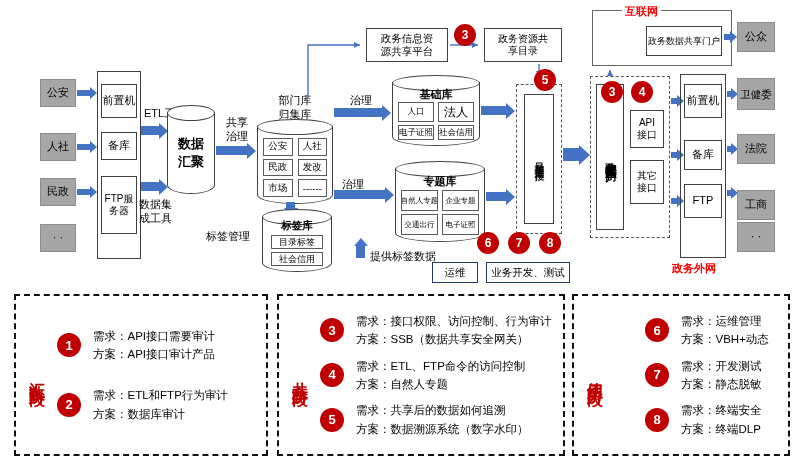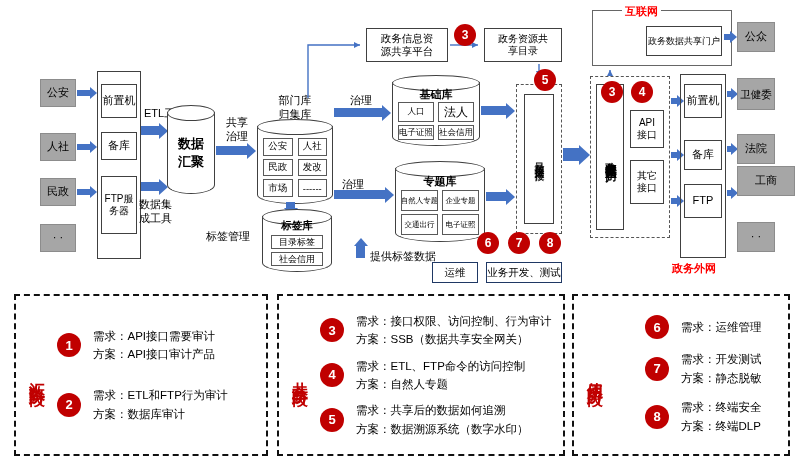--- a/index.html
+++ b/index.html
@@ -209,32 +209,32 @@
   <div class="box" style="left:684px;top:140px;width:38px;height:30px">备库</div>
   <div class="box" style="left:684px;top:184px;width:38px;height:34px">FTP</div>
 
   <div class="ar ar-r sm" style="left:727px;top:91px;width:4px"></div>
   <div class="ar ar-r sm" style="left:727px;top:146px;width:4px"></div>
   <div class="ar ar-r sm" style="left:727px;top:190px;width:4px"></div>
 
   <div class="box gray" style="left:737px;top:22px;width:38px;height:30px">公众</div>
   <div class="box gray" style="left:737px;top:78px;width:38px;height:32px;font-size:10.5px">卫健委</div>
   <div class="box gray" style="left:737px;top:134px;width:38px;height:30px">法院</div>
-  <div class="box gray" style="left:737px;top:166px;width:58px;height:30px">工商</div>
+  <div class="box gray" style="left:737px;top:190px;width:38px;height:30px">工商</div>
   <div class="box gray" style="left:737px;top:222px;width:38px;height:30px">· ·</div>
 
   <div class="box outer" style="left:592px;top:10px;width:140px;height:56px;border-color:#666"></div>
   <div class="label redtxt" style="left:622px;top:5px;background:#fff;padding:0 3px">互联网</div>
   <div class="box" style="left:646px;top:26px;width:76px;height:30px;font-size:9px">政务数据共享门户</div>
   <div class="ar ar-r sm" style="left:724px;top:34px;width:6px"></div>
 
   <div class="label redtxt" style="left:672px;top:262px">政务外网</div>
 
   <div class="box" style="left:432px;top:262px;width:46px;height:21px;border-color:#1f3864;font-size:10.5px">运维</div>
-  <div class="box" style="left:486px;top:262px;width:76px;height:21px;border-color:#1f3864;font-size:10.5px">业务开发、测试</div>
+  <div class="box" style="left:486px;top:262px;width:84px;height:21px;border-color:#1f3864;font-size:10.5px">业务开发、测试</div>
   <div class="badge" style="left:477px;top:232px">6</div>
   <div class="badge" style="left:508px;top:232px">7</div>
   <div class="badge" style="left:539px;top:232px">8</div>
 
   <div class="phase" style="left:14px;top:294px;width:254px;height:162px">
     <div class="phase-title">汇数阶段</div>
     <div class="phase-items">
       <div class="phase-item">
         <div class="pbadge">1</div>
         <div class="ptext">
@@ -279,20 +279,21 @@
     </div>
   </div>
 
   <div class="phase phase3" style="left:572px;top:294px;width:218px;height:162px">
     <div class="phase-title">使用阶段</div>
     <div class="phase-items">
       <div class="phase-item">
         <div class="pbadge">6</div>
         <div class="ptext">
           <div>需求：运维管理</div>
+          <div>方案：VBH+动态</div>
         </div>
       </div>
       <div class="phase-item">
         <div class="pbadge">7</div>
         <div class="ptext">
           <div>需求：开发测试</div>
           <div>方案：静态脱敏</div>
         </div>
       </div>
       <div class="phase-item">

